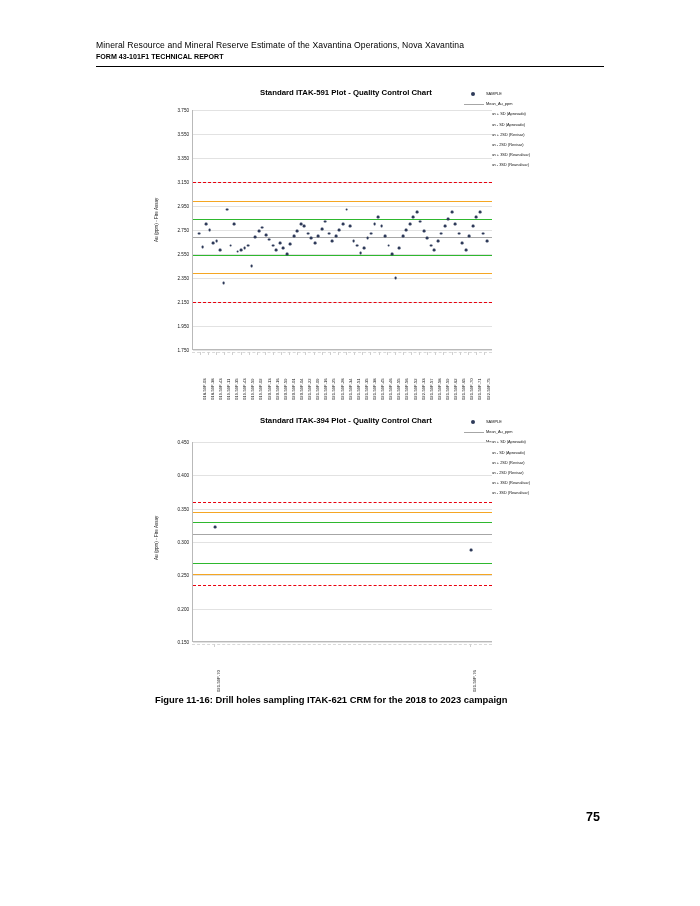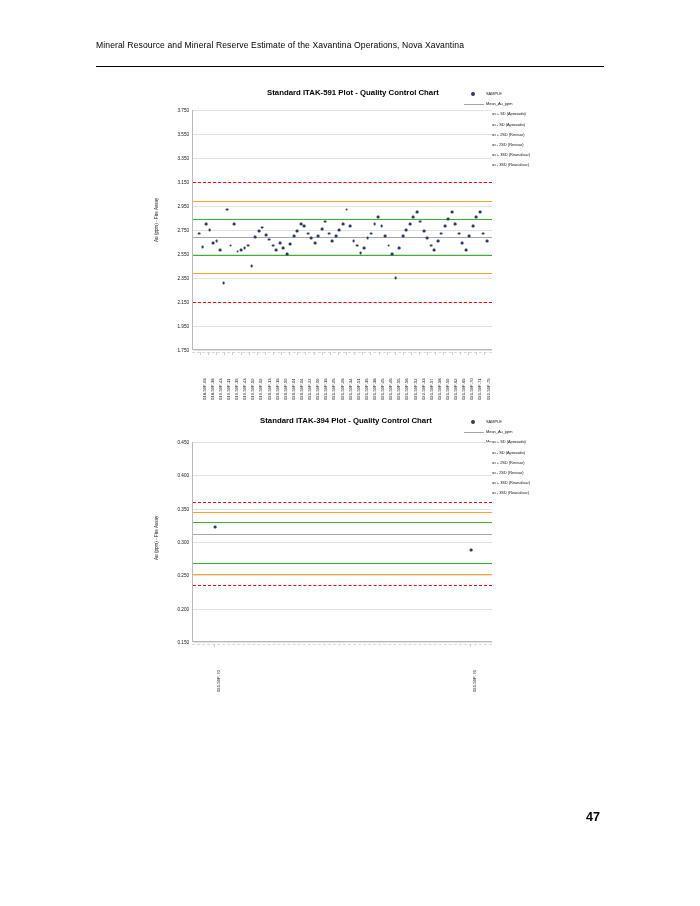--- a/index.html
+++ b/index.html
@@ -76,21 +76,21 @@
   #chart1 { left: 140px; top: 82px; width: 420px; height: 280px; }
   #chart2 { left: 140px; top: 410px; width: 420px; height: 272px; }
 
   .chart-title {
     position: absolute;
     font-size: 7.8px;
     font-weight: bold;
     text-align: center;
     white-space: nowrap;
   }
-  #chart1 .chart-title { left: 127px; top: 6px; }
+  #chart1 .chart-title { left: 120px; top: 6px; }
   #chart2 .chart-title { left: 120px; top: 6px; }
 
   
   .legend {
     position: absolute;
     right: 0px;
     top: 8px;
     width: 96px;
   }
   .legend-row {
@@ -212,20 +212,21 @@
     height: 0;
   }
 </style>
 </head>
 <body>
 
 <div class="page">
 
   <div class="hdr">
     <div class="hdr-line1">Mineral Resource and Mineral Reserve Estimate of the Xavantina Operations, Nova Xavantina</div>
+    <div class="hdr-line2">FORM 43-101F1 TECHNICAL REPORT</div>
   </div>
   <div class="hdr-rule"></div>
 
   <div class="chart-block" id="chart1">
     <div class="chart-title">Standard ITAK-591 Plot - Quality Control Chart</div>
     <div class="legend" id="legend1">
         <div class="legend-row">
           <span class="legend-key">
             <span class="legend-dot" style="background: rgb(46, 58, 89);"></span>
           </span>
@@ -547,15 +548,16 @@
     <div class="axis-title" id="ytitle2">Au (ppm) - Fire Assay</div>
     <div class="xlabels" id="xlab2">
         <div class="baseline-dash"></div>
         <div class="xtick" style="left: 22px;"></div>
         <div class="xlab" style="left: 23.6px; top: 48px;">021-59P-70</div>
         <div class="xtick" style="left: 278px;"></div>
         <div class="xlab" style="left: 279.6px; top: 48px;">021-59P-76</div>
       </div>
   </div>
 
-
-  <div class="pageno">47</div>
+  <div class="caption" id="cap2">Figure 11-16: Drill holes sampling ITAK-621 CRM for the 2018 to 2023 campaign</div>
+
+  <div class="pageno">75</div>
 </div>
 
 </body></html>

